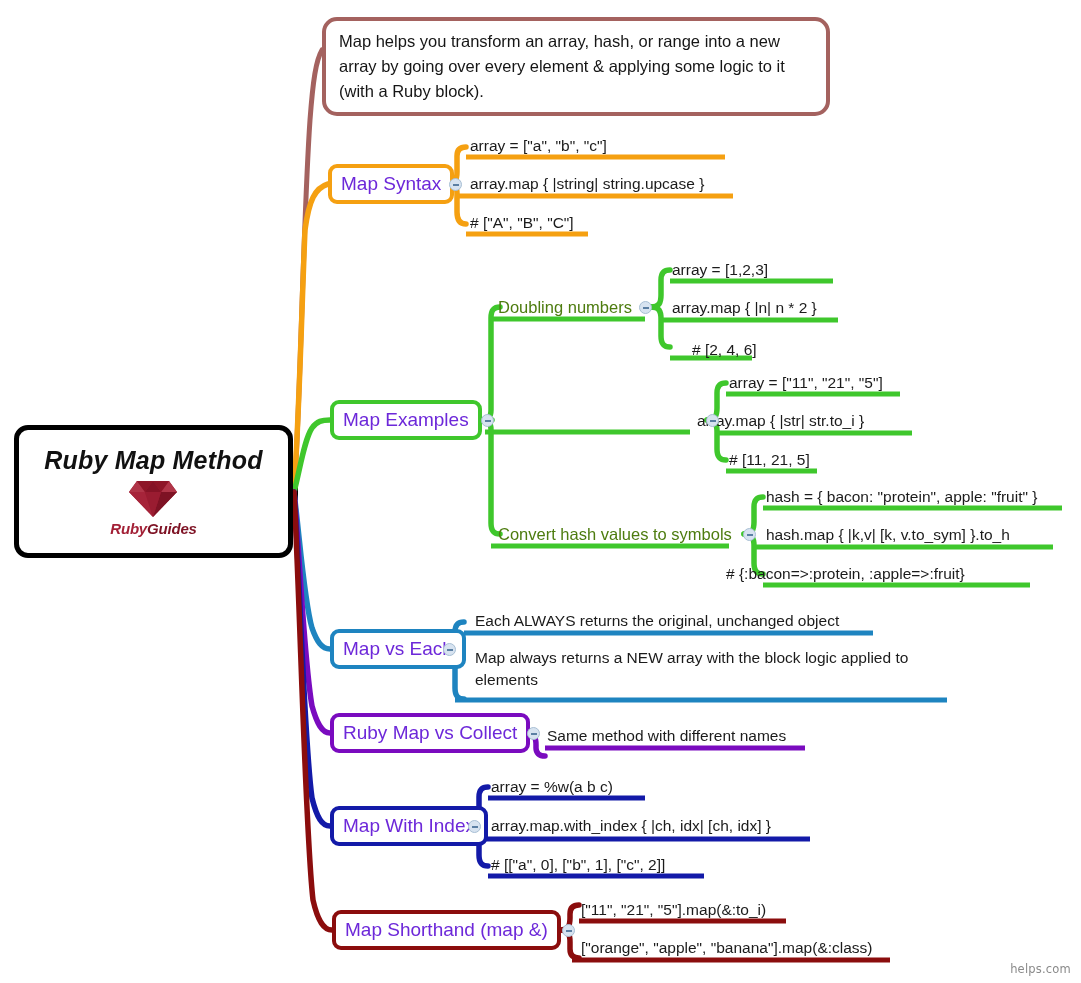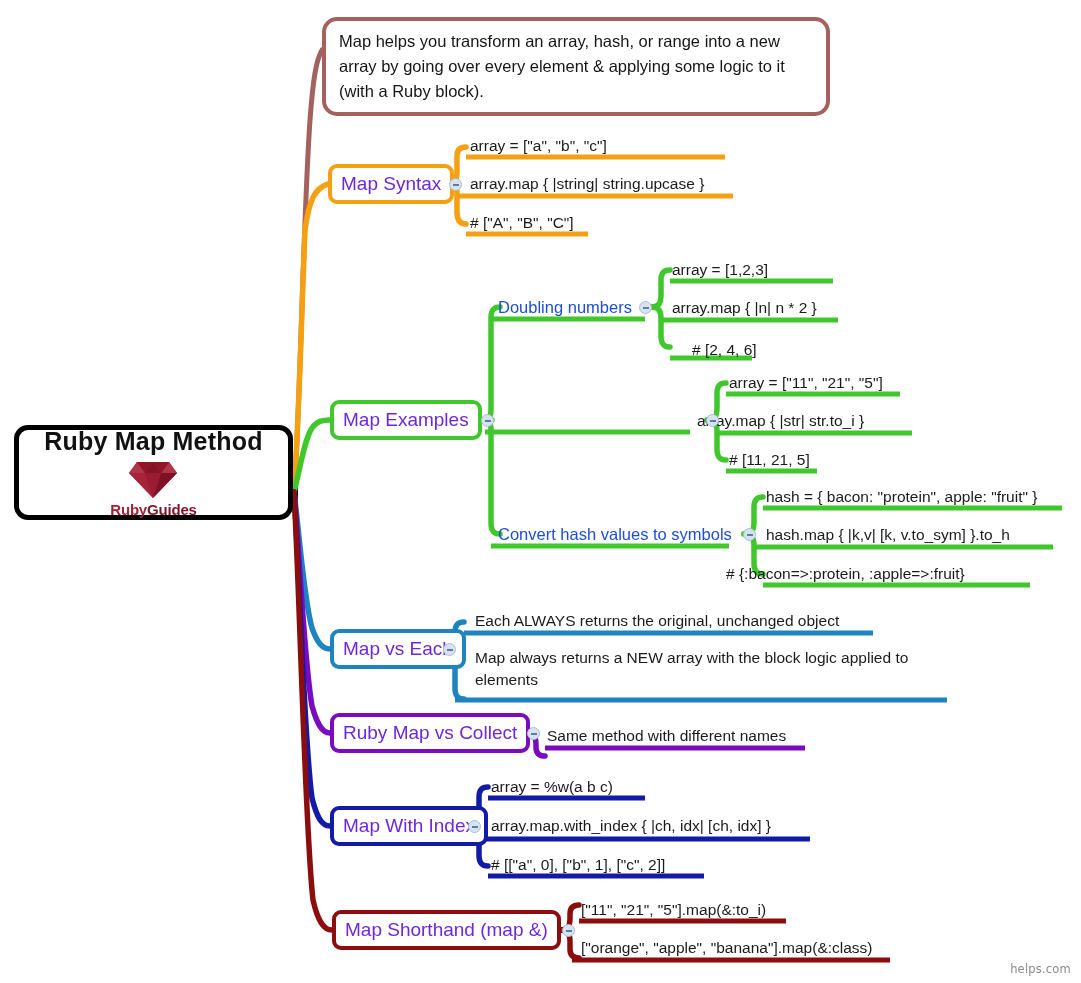--- a/index.html
+++ b/index.html
@@ -35,26 +35,27 @@
     background: #ffffff;
     display: flex;
     align-items: center;
     white-space: nowrap;
   }
   
   .root-node {
     left: 14px;
     top: 425px;
     width: 279px;
-    height: 95px;
+    height: 133px;
     border: 5px solid #000000;
     border-radius: 14px;
     flex-direction: column;
     justify-content: center;
     z-index: 6;
+    font-style: italic;
   }
   .root-title {
     font-size: 25px;
     font-weight: bold;
     letter-spacing: .2px;
     color: #111111;
     margin-bottom: 4px;
   }
   .ruby-logo {
     display: flex;
@@ -76,21 +77,21 @@
     border-radius: 9px;
     padding: 0 9px;
     font-size: 19px;
     color: #6d28d9;
     height: 40px;
     z-index: 5;
   }
   
   .mid-node {
     font-size: 16.5px;
-    color: #1d4ed8;
+    color: #4d7c0f;
     background: transparent;
     height: 24px;
     z-index: 4;
   }
   
   .leaf-node {
     font-size: 15.5px;
     color: #1b1b1b;
     background: transparent;
     height: 24px;

